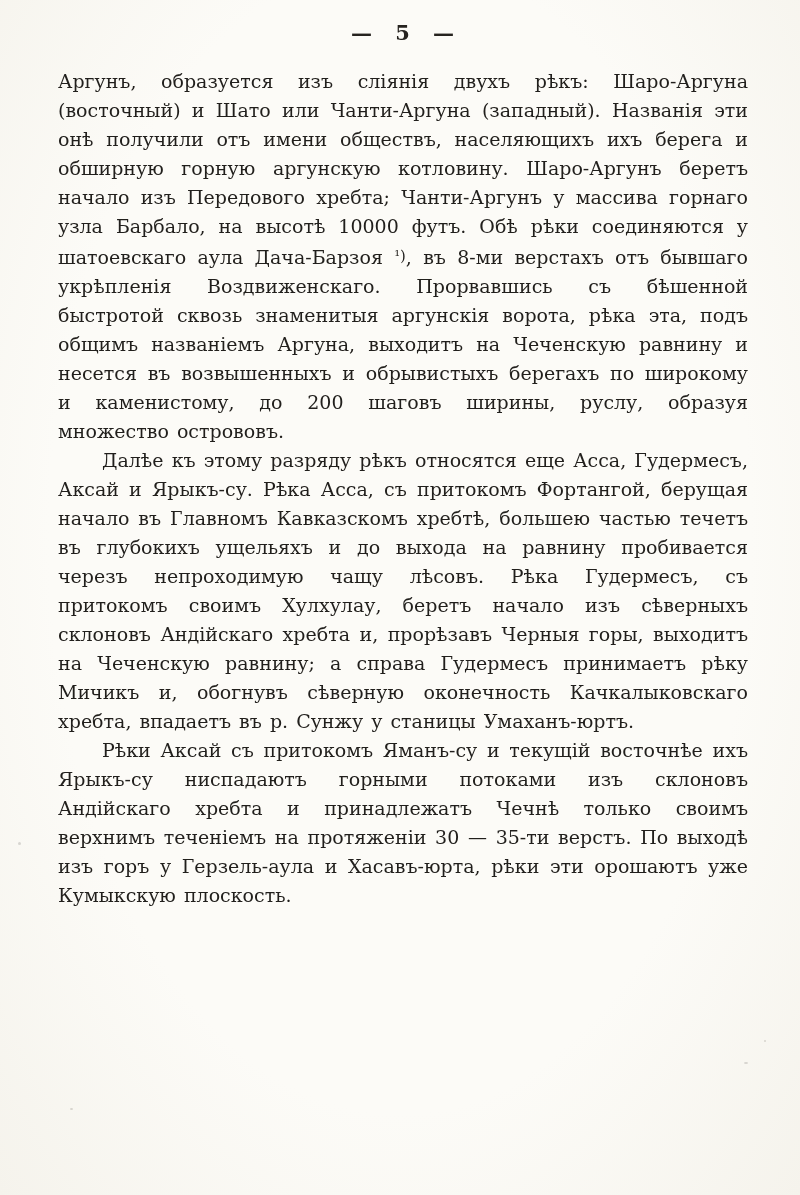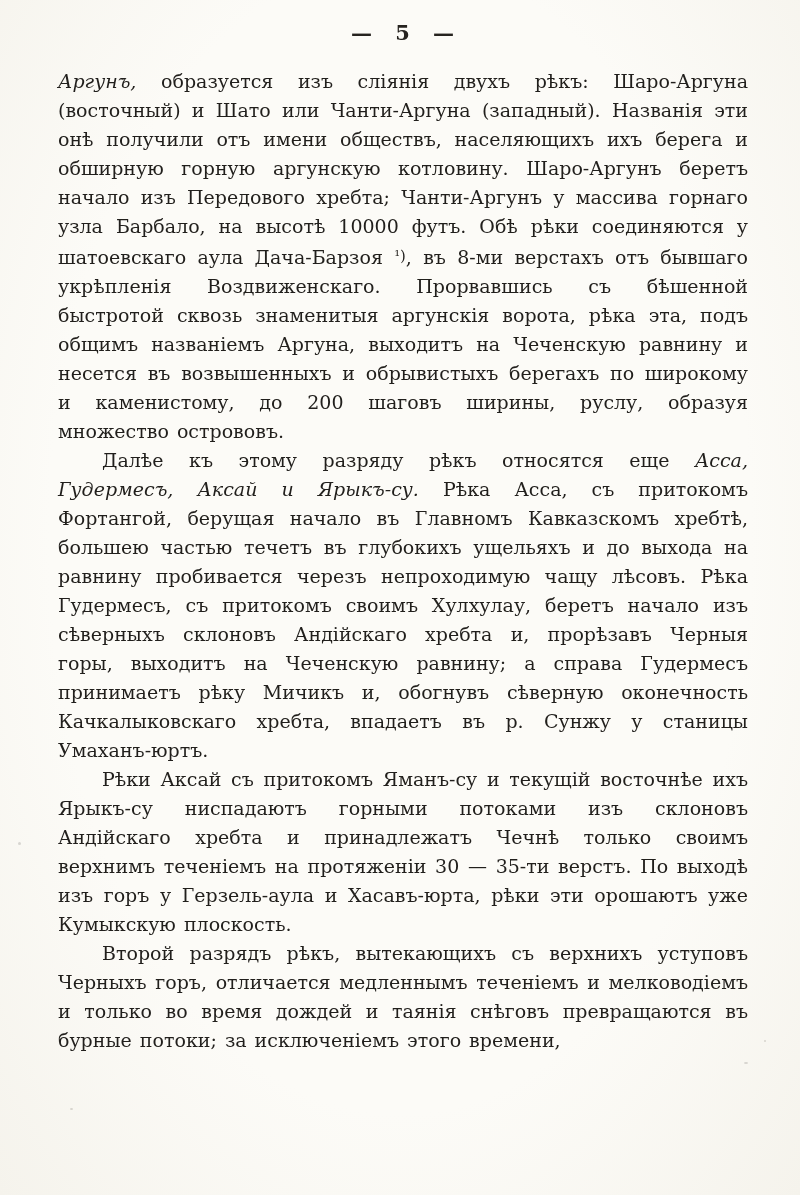--- a/index.html
+++ b/index.html
@@ -44,21 +44,20 @@
   .para {
     text-indent: 44px;
     margin: 0;
   }
 
   .para.first {
     text-indent: 0;
   }
 
   .italic {
-    font-style: italic;
   }
 
   .fnref {
     font-size: 0.78em;
     vertical-align: 0.18em;
   }
 
   .footnote-area {
     position: absolute;
     left: 0;
@@ -95,21 +94,20 @@
   </header>
 
   <main class="page-body">
 
     <p class="para first"><span class="italic">Аргунъ,</span><span> образуется изъ сліянія двухъ рѣкъ: Шаро-Аргуна (восточный) и Шато или Чанти-Аргуна (западный). Названія эти онѣ получили отъ имени обществъ, населяющихъ ихъ берега и обширную горную аргунскую котловину. Шаро-Аргунъ беретъ начало изъ Передового хребта; Чанти-Аргунъ у массива горнаго узла Барбало, на высотѣ 10000 футъ. Обѣ рѣки соединяются у шатоевскаго аула Дача-Барзоя </span><span class="fnref">¹)</span><span>, въ 8-ми верстахъ отъ бывшаго укрѣпленія Воздвиженскаго. Прорвавшись съ бѣшенной быстротой сквозь знаменитыя аргунскія ворота, рѣка эта, подъ общимъ названіемъ Аргуна, выходитъ на Чеченскую равнину и несется въ возвышенныхъ и обрывистыхъ берегахъ по широкому и каменистому, до 200 шаговъ ширины, руслу, образуя множество острововъ.</span></p>
 
     <p class="para"><span>Далѣе къ этому разряду рѣкъ относятся еще </span><span class="italic">Асса, Гудермесъ, Аксай и Ярыкъ-су.</span><span> Рѣка Асса, съ притокомъ Фортангой, берущая начало въ Главномъ Кавказскомъ хребтѣ, большею частью течетъ въ глубокихъ ущельяхъ и до выхода на равнину пробивается черезъ непроходимую чащу лѣсовъ. Рѣка Гудермесъ, съ притокомъ своимъ Хулхулау, беретъ начало изъ сѣверныхъ склоновъ Андійскаго хребта и, прорѣзавъ Черныя горы, выходитъ на Чеченскую равнину; а справа Гудермесъ принимаетъ рѣку Мичикъ и, обогнувъ сѣверную оконечность Качкалыковскаго хребта, впадаетъ въ р. Сунжу у станицы Умаханъ-юртъ.</span></p>
 
     <p class="para"><span>Рѣки Аксай съ притокомъ Яманъ-су и текущій восточнѣе ихъ Ярыкъ-су ниспадаютъ горными потоками изъ склоновъ Андійскаго хребта и принадлежатъ Чечнѣ только своимъ верхнимъ теченіемъ на протяженіи 30 — 35-ти верстъ. По выходѣ изъ горъ у Герзель-аула и Хасавъ-юрта, рѣки эти орошаютъ уже Кумыкскую плоскость.</span></p>
 
-    <p class="para"><span>Второй разрядъ рѣкъ, вытекающихъ съ верхнихъ уступовъ Черныхъ горъ, отличается медленнымъ теченіемъ и мелководіемъ и только во время дождей и таянія снѣговъ превращаются въ бурные потоки; за исключеніемъ этого времени,</span></p>
 
   </main>
 
 
   <div class="speck s1"></div>
   <div class="speck s2"></div>
   <div class="speck s3"></div>
   <div class="speck s4"></div>
 
 </div>

